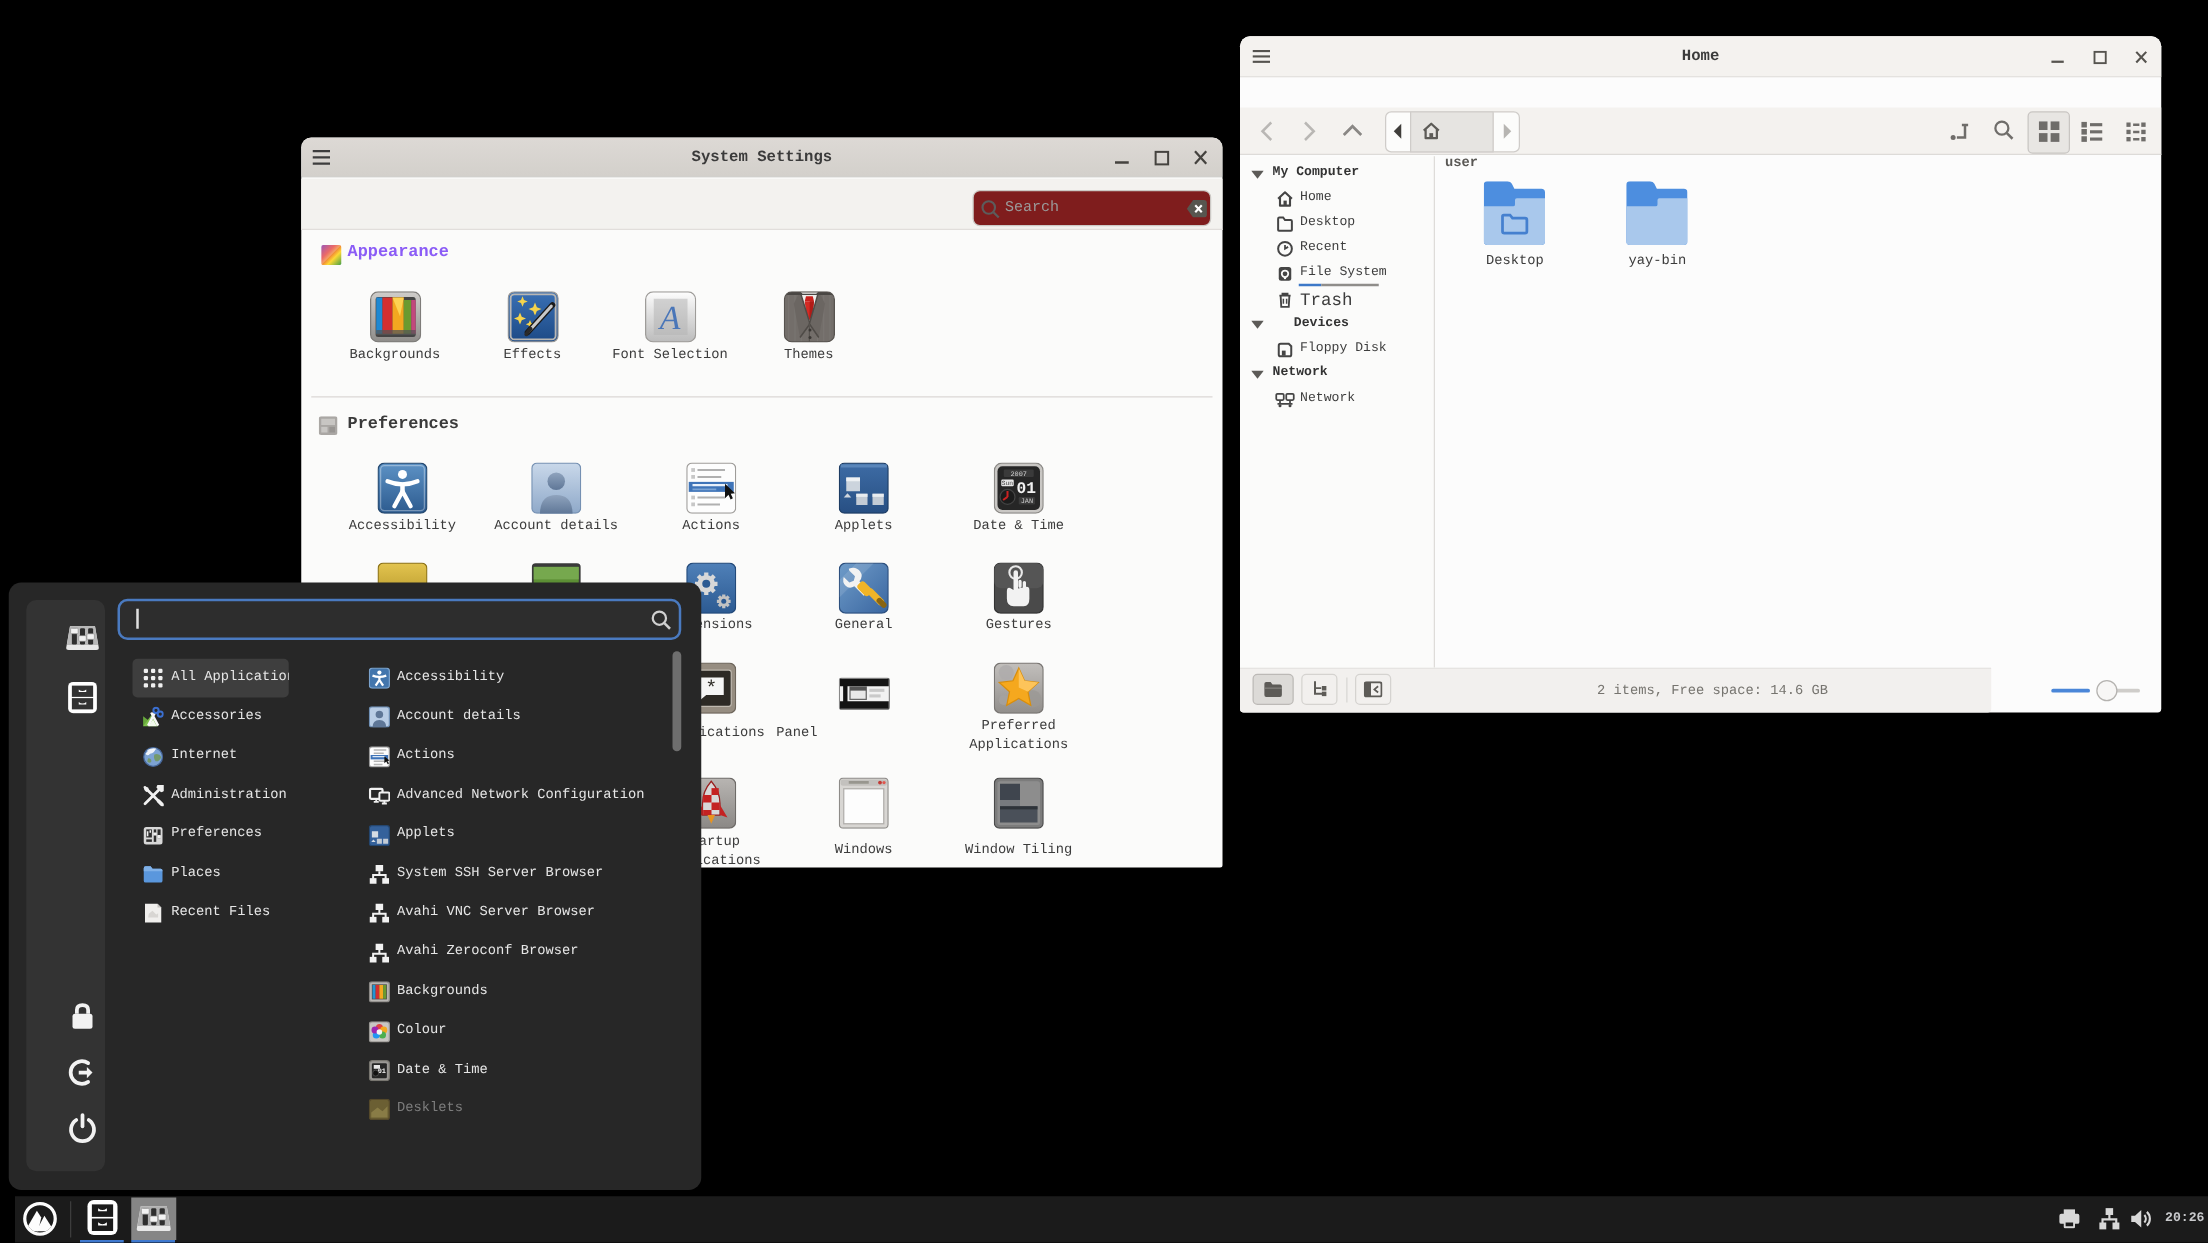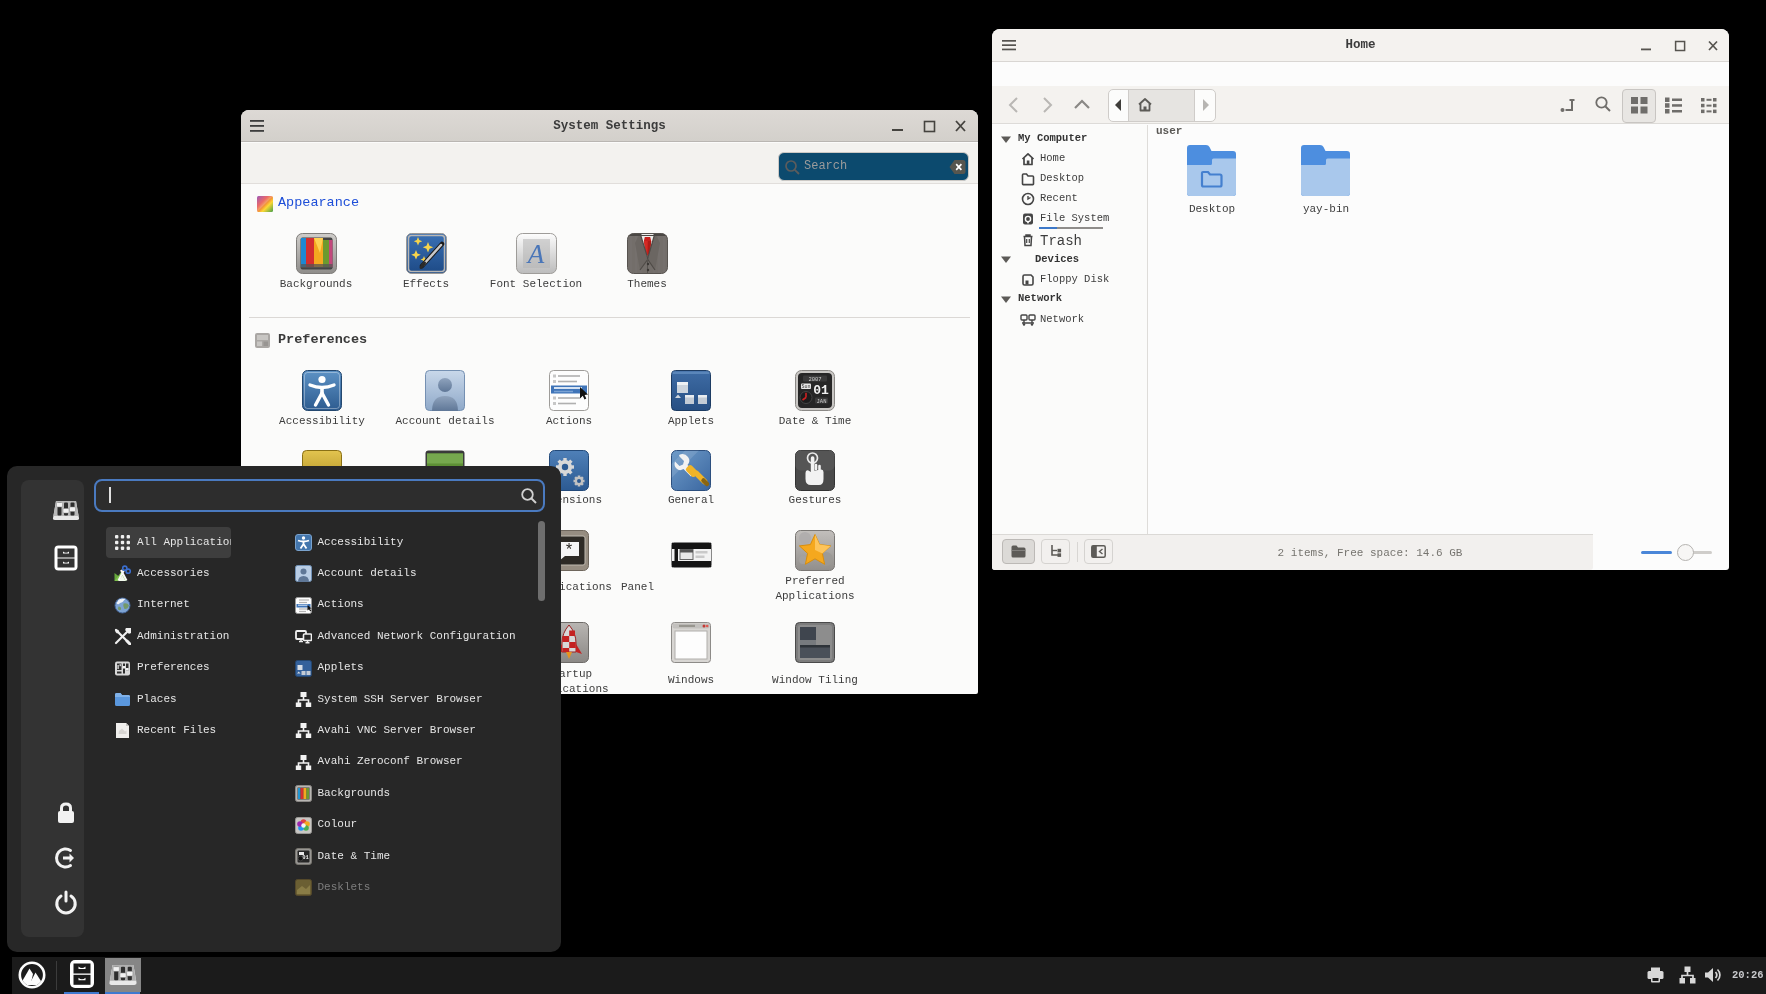--- a/index.html
+++ b/index.html
@@ -57,21 +57,21 @@
     </svg>
 
     <svg class="abs" style="left:651px;top:10px;" width="80" height="13">
       <rect x="0" y="9" width="11" height="2" fill="#45433f"></rect>
       <rect x="32.5" y="1.5" width="10" height="10" fill="none" stroke="#45433f" stroke-width="1.6"></rect>
       <path d="M64 1 L73 11 M73 1 L64 11" stroke="#45433f" stroke-width="1.8"></path>
     </svg>
   </div>
   <div id="ss-tb">
 
-    <div class="abs" style="left:537px;top:9px;width:191px;height:29px;background:#0c4a6e;border:1px solid #ccc9c5;border-radius:6px;text-align:right;">
+    <div class="abs" style="left:537px;top:9px;width:191px;height:29px;background:#7f1d1d;border:1px solid #ccc9c5;border-radius:6px;text-align:right;">
       <svg class="abs" style="left:5px;top:6px;" width="17" height="17" viewBox="0 0 17 17">
         <circle cx="7" cy="7" r="5" fill="none" stroke="#5c5c5c" stroke-width="1.7"></circle>
         <line x1="10.8" y1="10.8" x2="15" y2="15" stroke="#5c5c5c" stroke-width="1.9"></line>
       </svg>
       <div class="abs" style="left:25px;top:6px;font-size:12px;color:#9b9b9b;">Search</div>
       <svg class="abs" style="left:170px;top:7px;" width="17" height="14" viewBox="0 0 17 14">
         <path d="M5.5 0 L14 0 Q16.5 0 16.5 2.5 L16.5 11.5 Q16.5 14 14 14 L5.5 14 L0.5 7 Z" fill="#57564f"></path>
         <path d="M7.2 4.2 L12.4 9.8 M12.4 4.2 L7.2 9.8" stroke="#fff" stroke-width="1.7"></path>
       </svg>
     </div>
@@ -83,21 +83,21 @@
         <linearGradient id="rb" x1="0" y1="0" x2="1" y2="1">
           <stop offset="0" stop-color="#7a1fa2"></stop>
             <stop offset="0.35" stop-color="#e53935"></stop>
           <stop offset="0.65" stop-color="#fdd835"></stop>
             <stop offset="1" stop-color="#43a047"></stop>
         </linearGradient>
       </defs>
       <rect x="0" y="0" width="16" height="16" rx="1.5" fill="url(#rb)"></rect>
       <path d="M0 0 L16 0 L0 16 Z" fill="#ffffff" opacity="0.25"></path>
     </svg>
-    <div class="abs" style="left:37px;top:85px;font-size:13.5px;font-weight:normal;color:#1d4ed8;">Appearance</div>
+    <div class="abs" style="left:37px;top:85px;font-size:13.5px;font-weight:bold;color:#8b5cf6;">Appearance</div>
     <div id="row-appearance">
 
       <svg class="abs" style="left:55px;top:123px;" width="41" height="41" viewBox="0 0 41 41">
         <defs>
           <linearGradient id="bgf" x1="0" y1="0" x2="0" y2="1">
             <stop offset="0" stop-color="#cfcdca"></stop>
               <stop offset="1" stop-color="#8f8d8a"></stop>
           </linearGradient>
         </defs>
         <rect x="0.5" y="0.5" width="40" height="40" rx="6" fill="url(#bgf)" stroke="#7e7c79"></rect>

